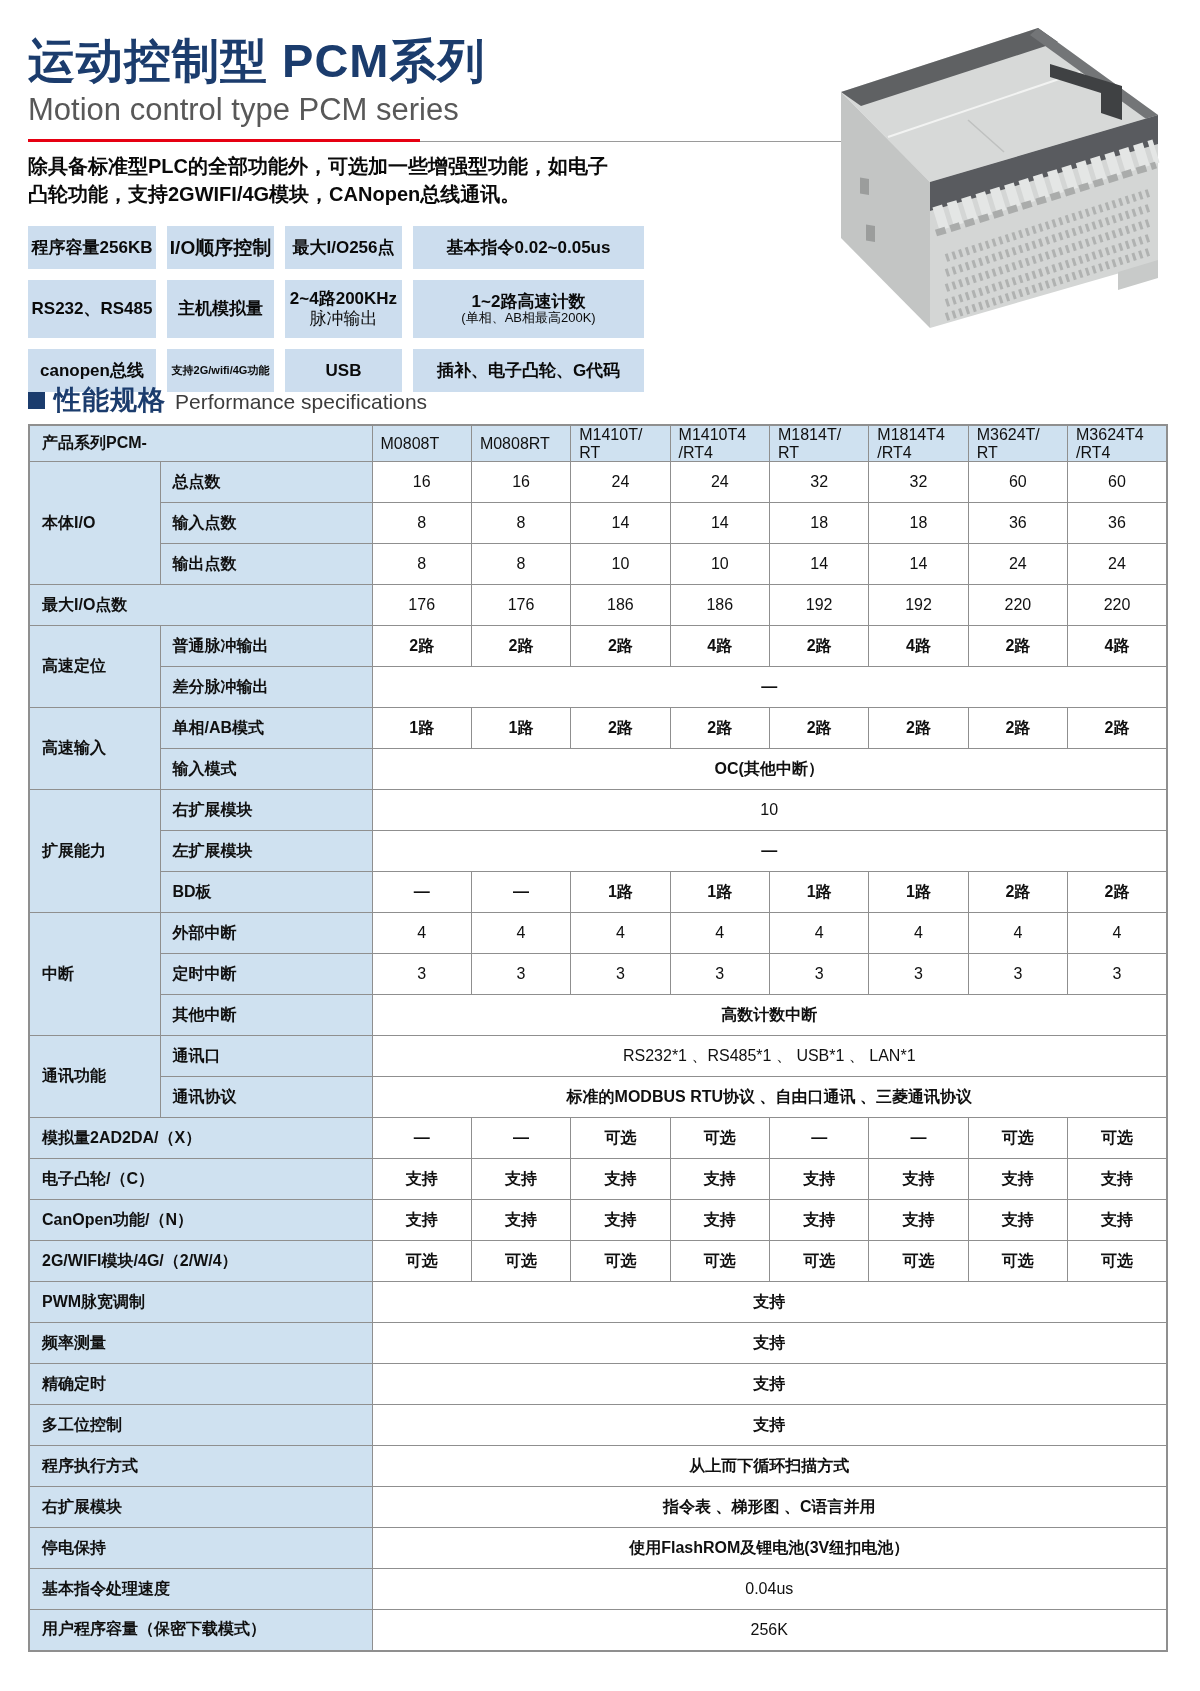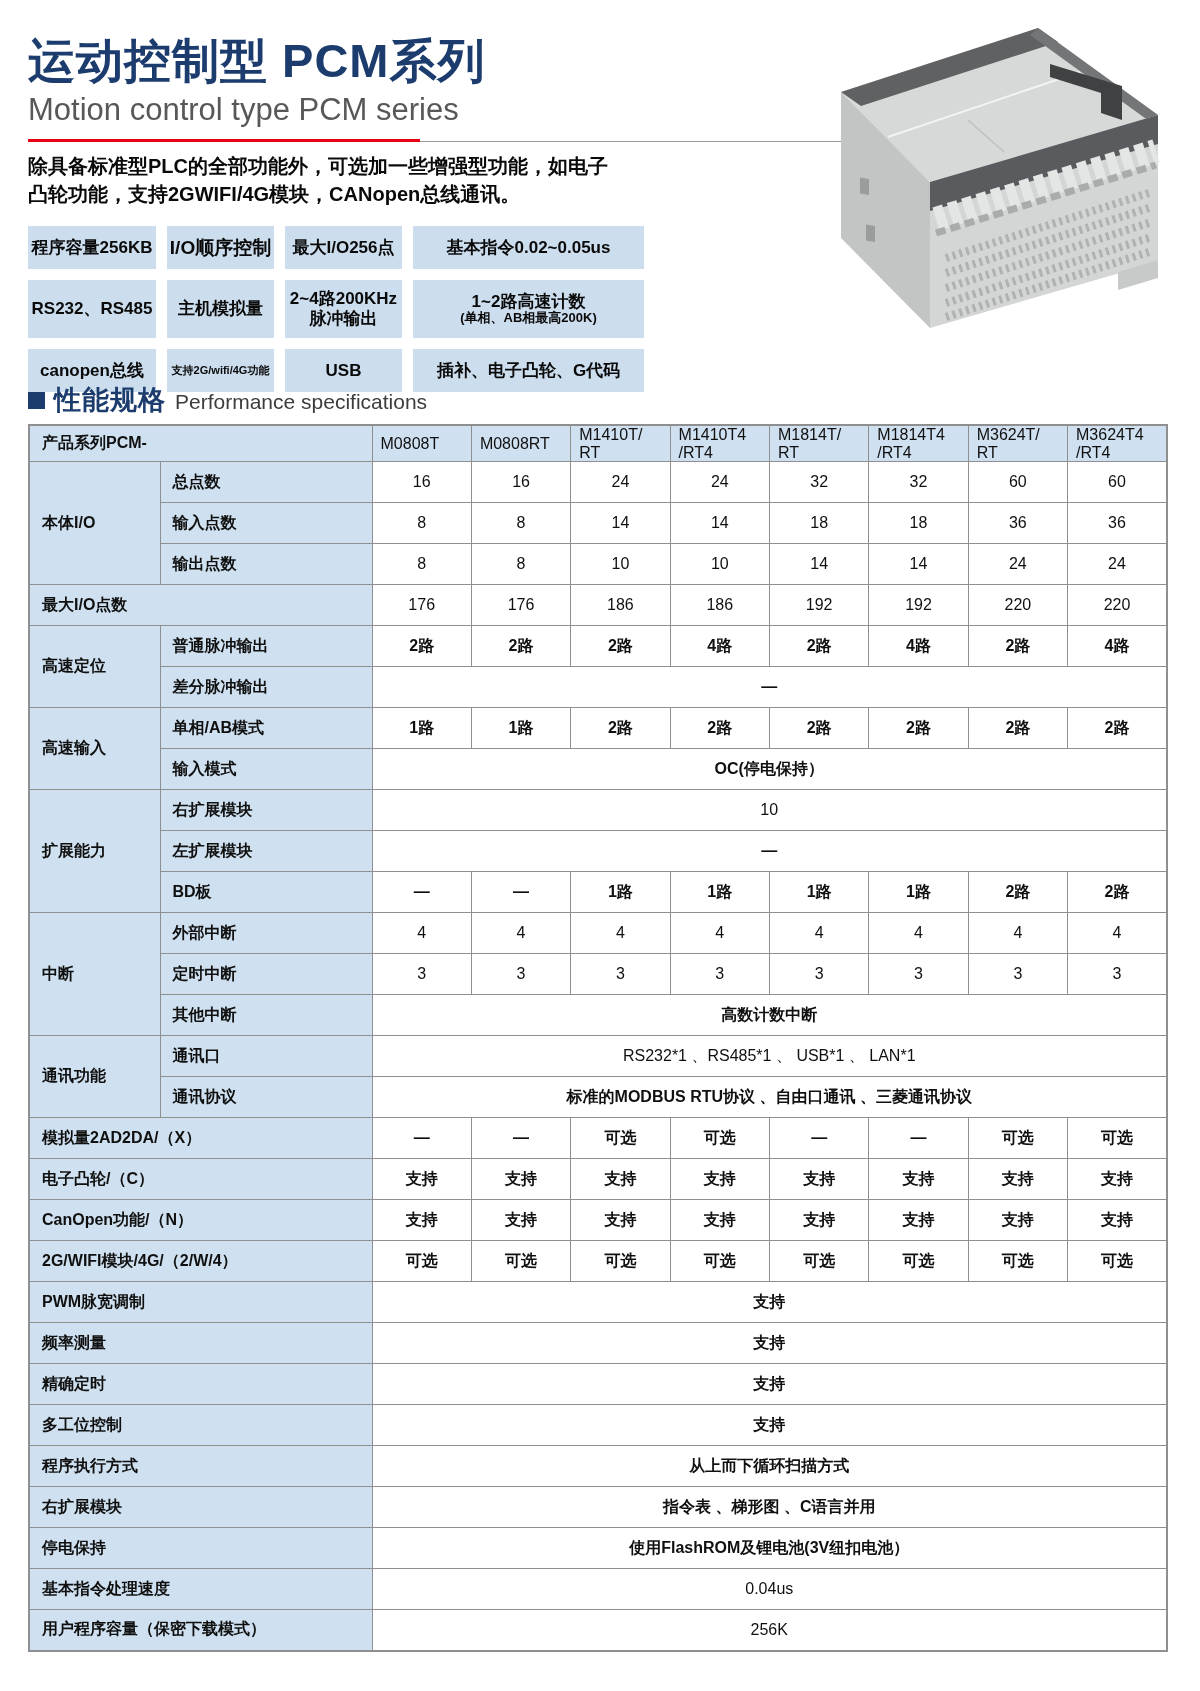--- a/index.html
+++ b/index.html
@@ -39,21 +39,21 @@
     grid-template-columns:128px 107px 117px 231px;
     grid-template-rows:43px 58px 43px;
     gap:11px 11px;
   }
   .badge{
     background:var(--badge-bg);
     display:flex;flex-direction:column;align-items:center;justify-content:center;
     text-align:center;font-weight:700;color:#0a0a0a;
     line-height:1.15;overflow:hidden;white-space:nowrap;
   }
-  .badge .l2{font-weight:700;}
+  .badge .l2{font-weight:400;}
   
   .section-head{position:absolute;left:28px;top:382px;display:flex;align-items:baseline;}
   .section-square{width:17px;height:17px;background:var(--navy);align-self:center;margin-right:9px;}
   .section-cn{font-size:27px;font-weight:800;color:var(--navy);letter-spacing:1px;}
   .section-en{font-size:21px;color:#3c3c3c;margin-left:9px;font-weight:400;}
   
   table.spec{
     position:absolute;left:28px;top:424px;width:1140px;
     border-collapse:collapse;table-layout:fixed;
     border:2px solid var(--border);
@@ -272,21 +272,21 @@
         <td class="data cjk">1路</td>
         <td class="data cjk">2路</td>
         <td class="data cjk">2路</td>
         <td class="data cjk">2路</td>
         <td class="data cjk">2路</td>
         <td class="data cjk">2路</td>
         <td class="data cjk">2路</td>
       </tr>
       <tr>
         <td class="lbl">输入模式</td>
-        <td class="data cjk" colspan="8">OC(停电保持）</td>
+        <td class="data cjk" colspan="8">OC(其他中断）</td>
       </tr>
       <tr>
         <td class="lbl" rowspan="3">扩展能力</td>
         <td class="lbl">右扩展模块</td>
         <td class="data" colspan="8">10</td>
       </tr>
       <tr>
         <td class="lbl">左扩展模块</td>
         <td class="data dash" colspan="8">—</td>
       </tr>

